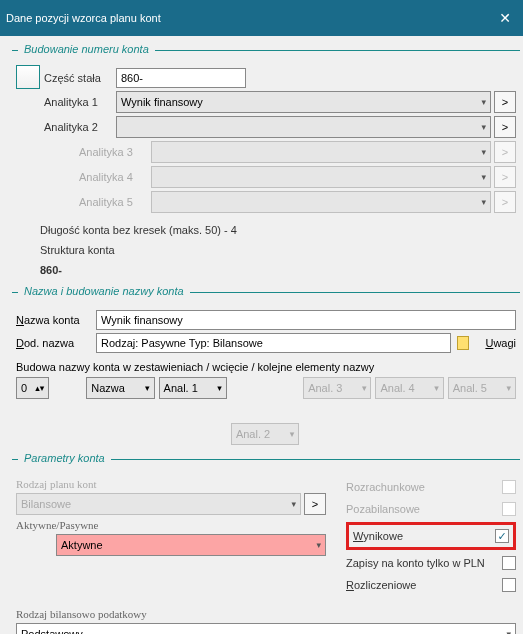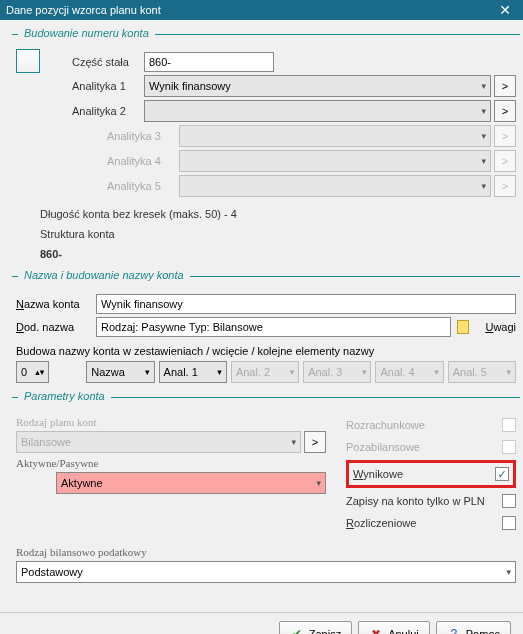--- a/index.html
+++ b/index.html
@@ -1,17 +1,17 @@
 <!DOCTYPE html>
 <html><head>
 <meta charset="utf-8">
 <style>
   * { box-sizing: border-box; font-family: Tahoma, Arial, sans-serif; font-size: 11px; }
   body { margin: 0; background: #f0f0f0; width: 523px; }
-  .titlebar { background: #1a6b8a; color: #fff; height: 20px; display: flex; align-items: center; justify-content: space-between; padding: 0 6px; }
+  .titlebar { background: #1a6b8a; color: #fff; height: 36px; display: flex; align-items: center; justify-content: space-between; padding: 0 6px; }
   .titlebar .close { width: 24px; text-align: center; font-size: 14px; cursor: pointer; }
   .content { padding: 8px 3px 12px 12px; }
   .fieldset { position: relative; border: none; border-top: 1px solid #1a8a8a; margin: 6px 0 10px 0; padding: 14px 4px 4px 4px; }
   .fieldset .legend { position: absolute; top: -8px; left: 6px; background: #f0f0f0; color: #1a8a8a; font-style: italic; padding: 0 6px; }
   .row { display: flex; align-items: center; margin: 3px 0; }
   .lbl { width: 72px; color: #333; }
   .lbl.dim { color: #aaa; margin-left: 35px; }
   input.txt { height: 20px; border: 1px solid #888; background: #fff; padding: 0 4px; }
   .txt.wide { flex: 1; }
   .sel { height: 22px; flex: 1; border: 1px solid #888; background: #e6e6e6; display: flex; align-items: center; justify-content: space-between; padding: 0 4px; }
@@ -51,21 +51,21 @@
 
 <div class="titlebar">
   <span>Dane pozycji wzorca planu kont</span>
   <span class="close">✕</span>
 </div>
 
 <div class="content">
 
   <div class="fieldset">
     <span class="legend">Budowanie numeru konta</span>
-    <div style="display:flex;gap:28px;">
+    <div style="display:flex;">
       <div class="icon-col">
           <div class="form-icon"></div>
         </div>
       <div style="flex:1;">
         <div class="row">
           <span class="lbl">Część stała</span>
           <input class="txt" style="width: 130px;" value="860-">
         </div>
         <div class="row">
           <span class="lbl">Analityka 1</span>
@@ -135,21 +135,21 @@
           <span class="arrow">▴▾</span>
         </div>
       <div class="cell" style="width:70px;margin-left:33px;">
           <span>Nazwa</span>
           <span class="arrow">▾</span>
         </div>
       <div class="cell" style="width:70px;">
           <span>Anal. 1</span>
           <span class="arrow">▾</span>
         </div>
-      <div class="cell dim" style="width:70px;">
+      <div class="cell dim" style="width:70px;margin-top:46px;">
           <span>Anal. 2</span>
           <span class="arrow">▾</span>
         </div>
       <div class="cell dim" style="width:70px;">
           <span>Anal. 3</span>
           <span class="arrow">▾</span>
         </div>
       <div class="cell dim" style="width:70px;">
           <span>Anal. 4</span>
           <span class="arrow">▾</span>

